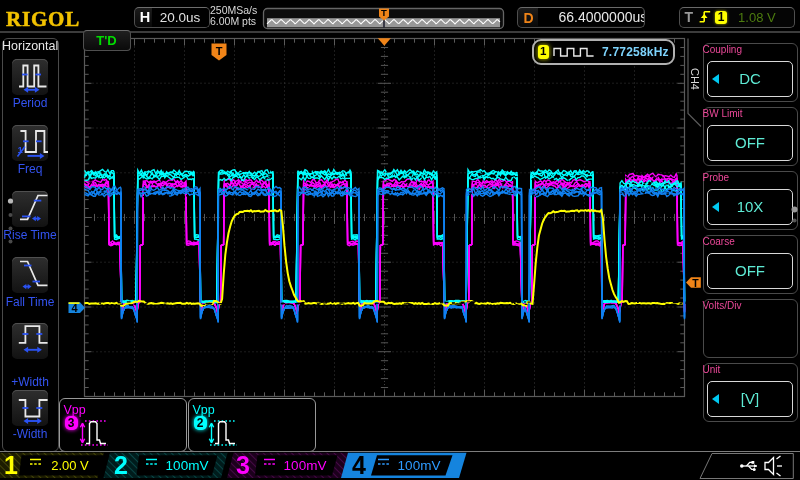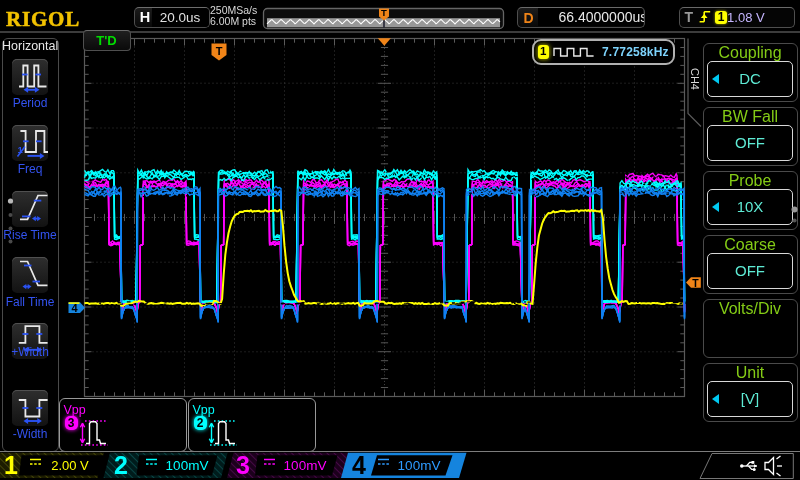--- a/index.html
+++ b/index.html
@@ -11,32 +11,32 @@
 .hbox { position:absolute; left:133.5px; top:6.5px; width:76px; height:21.5px; border-radius:5px; background:linear-gradient(#1c1c1c,#080808); border:1px solid #4f4f4f; border-top-color:#6e6e6e; overflow:hidden; }
 .hkey { position:absolute; left:4px; top:0; width:13px; height:19.5px; color:#fff; font-weight:bold; font-size:14.5px; text-align:center; line-height:19.5px; }
 .hval { position:absolute; left:17px; top:0; width:57px; height:19.5px; background:#000; color:#e0e0e0; font-size:13.5px; text-align:center; line-height:19.5px; }
 .srate { position:absolute; left:210px; top:5px; font-size:10.5px; line-height:11px; color:#d8d8d8; }
 .dbox { position:absolute; left:516.5px; top:6.5px; width:128.5px; height:21.5px; border:1.5px solid #4f4f4f; border-top-color:#6a6a6a; border-radius:5px; background:linear-gradient(#1c1c1c,#080808); overflow:hidden; }
 .dkey { position:absolute; left:6px; top:1px; color:#f08418; font-weight:bold; font-size:14px; line-height:18px; }
 .dval { position:absolute; left:20px; top:0; width:105.5px; height:18.5px; background:#000; text-align:center; color:#e8e8e8; font-size:14px; line-height:18.5px;padding-left:21px; }
 .tbox { position:absolute; left:678.5px; top:6.5px; width:116.5px; height:21.5px; border:1.5px solid #4f4f4f; border-top-color:#6a6a6a; border-radius:5px; background:#050505; display:flex; align-items:center; padding-left:5px; }
 .tkey { color:#999; font-weight:bold; font-size:14px; }
 .t1 { width:12px; height:13.5px; background:#ff0; border-radius:3px; color:#000; font-weight:bold; font-size:12px; text-align:center; line-height:13.5px; box-shadow:0 0 3px #aa0; }
-.tval { color:#c4b5fd; font-size:13px; }
+.tval { color:#4d7c0f; font-size:13px; margin-left:11px; }
 
 
 .lpanel { position:absolute; left:1.5px; top:37.5px; width:57px; height:414px; border:1px solid #4a4a4a; border-radius:6px; }
 .ltitle { position:absolute; left:2px; top:39px; width:56px; text-align:center; color:#e8e8e8; font-size:12.5px; }
 .licon { position:absolute; left:12px; width:36px; height:36px; border-radius:5px; background:linear-gradient(#2e2e2e,#121212); box-shadow:inset 0 1px 0 #505050; }
 .llabel { position:absolute; left:0; width:60px; text-align:center; color:#3353f0; font-size:12px; }
 
 
 .ch4tab { position:absolute; left:676.5px; top:72px; width:36px; height:14px; color:#d8d8d8; font-size:11px; transform:rotate(90deg); text-align:center; line-height:14px; white-space:nowrap; }
 .sgroup { position:absolute; left:702.5px; width:95px; height:59.5px; border:1px solid #4a4a4a; border-radius:6px; }
-.slabel { position:absolute; left:702.5px; width:95px; text-align:center; color:#84cc16; font-size:16px; }
+.slabel { position:absolute; left:702.5px; width:95px; text-align:left; color:#ec4899; font-size:10px; }
 .sbox { position:absolute; left:707px; width:86px; height:36px; background:#000; border:1.5px solid #d8d8d8; border-radius:5px; color:#5eead4; font-size:15px; display:flex; align-items:center; justify-content:center; }
 .stri { position:absolute; left:3.5px; width:0; height:0; border-top:5.5px solid transparent; border-bottom:5.5px solid transparent; border-right:7px solid #00c8f0; }
 
 
 .fbox { position:absolute; left:531.5px; top:39px; width:143.5px; height:25.5px; background:#000; border:2.5px solid #b0b0b0; border-radius:9px; display:flex; align-items:center; padding-left:3px; }
 .f1 { width:11.5px; height:13.5px; background:#ff0; border-radius:3px; color:#000; font-weight:bold; font-size:11.5px; text-align:center; line-height:13.5px; box-shadow:0 0 5px #cc0; margin-left:1px; }
 .fval { color:#7dd3fc; font-size:12px; letter-spacing:0.2px;font-weight:bold; }
 
 
 .pop { position:absolute; top:397.5px; width:128px; height:54px; background:#000; border:1.5px solid #999; border-radius:6px; }
@@ -662,21 +662,21 @@
       </svg></div>
 <div class="llabel" style="top:294.6px">Fall Time</div>
 <div class="licon" style="top:323.3px"><svg width="36" height="36" viewBox="0 0 36 36">
         <path d="M6.8,19.8 h6.6 V3.2 h14 V19.8 h8.2" fill="none" stroke="#e8e8e8" stroke-width="1.8"></path>
         <line x1="10.4" y1="11.0" x2="16.4" y2="11.0" stroke="#2a52f2" stroke-width="1.8"></line>
         <line x1="24.3" y1="11.0" x2="30.3" y2="11.0" stroke="#2a52f2" stroke-width="1.8"></line>
         <line x1="15.1" y1="26.8" x2="26.3" y2="26.8" stroke="#2a52f2" stroke-width="1.9"></line>
         <polygon points="11.5,26.8 16.1,23.8 16.1,29.8" fill="#2a52f2"></polygon>
         <polygon points="29.9,26.8 25.3,23.8 25.3,29.8" fill="#2a52f2"></polygon>
       </svg></div>
-<div class="llabel" style="top:345px">+Width</div>
+<div class="llabel" style="top:375px">+Width</div>
 <div class="licon" style="top:389.5px"><svg width="36" height="36" viewBox="0 0 36 36">
         <path d="M6.8,10 h6.6 V26.5 h14 V10 h8.2" fill="none" stroke="#e8e8e8" stroke-width="1.8"></path>
         <line x1="10.4" y1="18.0" x2="16.4" y2="18.0" stroke="#2a52f2" stroke-width="1.8"></line>
         <line x1="24.3" y1="18.0" x2="30.3" y2="18.0" stroke="#2a52f2" stroke-width="1.8"></line>
         <line x1="15.1" y1="31.0" x2="26.3" y2="31.0" stroke="#2a52f2" stroke-width="1.9"></line>
         <polygon points="11.5,31.0 16.1,28.0 16.1,34.0" fill="#2a52f2"></polygon>
         <polygon points="29.9,31.0 25.3,28.0 25.3,34.0" fill="#2a52f2"></polygon>
       </svg></div>
 <div class="llabel" style="top:427.0px">-Width</div>
 <svg style="position:absolute;left:0;top:0" width="20" height="260" viewBox="0 0 20 260">
@@ -689,21 +689,21 @@
       <path d="M5,2.5 v75 l13,13" fill="none" stroke="#5a5a5a" stroke-width="1.2"></path>
     </svg>
 <div class="ch4tab">CH4</div>
 <div class="sgroup" style="top:42.5px"></div>
 <div class="slabel" style="top:44.0px">Coupling</div>
 <div class="sbox" style="top:60.5px">
       <span class="stri"></span>
       <span>DC</span>
     </div>
 <div class="sgroup" style="top:106.5px"></div>
-<div class="slabel" style="top:108.0px">BW Fall</div>
+<div class="slabel" style="top:108.0px">BW Limit</div>
 <div class="sbox" style="top:124.5px">
       <span>OFF</span>
     </div>
 <div class="sgroup" style="top:170.5px"></div>
 <div class="slabel" style="top:172.0px">Probe</div>
 <div class="sbox" style="top:188.5px">
       <span class="stri"></span>
       <span>10X</span>
     </div>
 <div class="sgroup" style="top:234.5px"></div>

